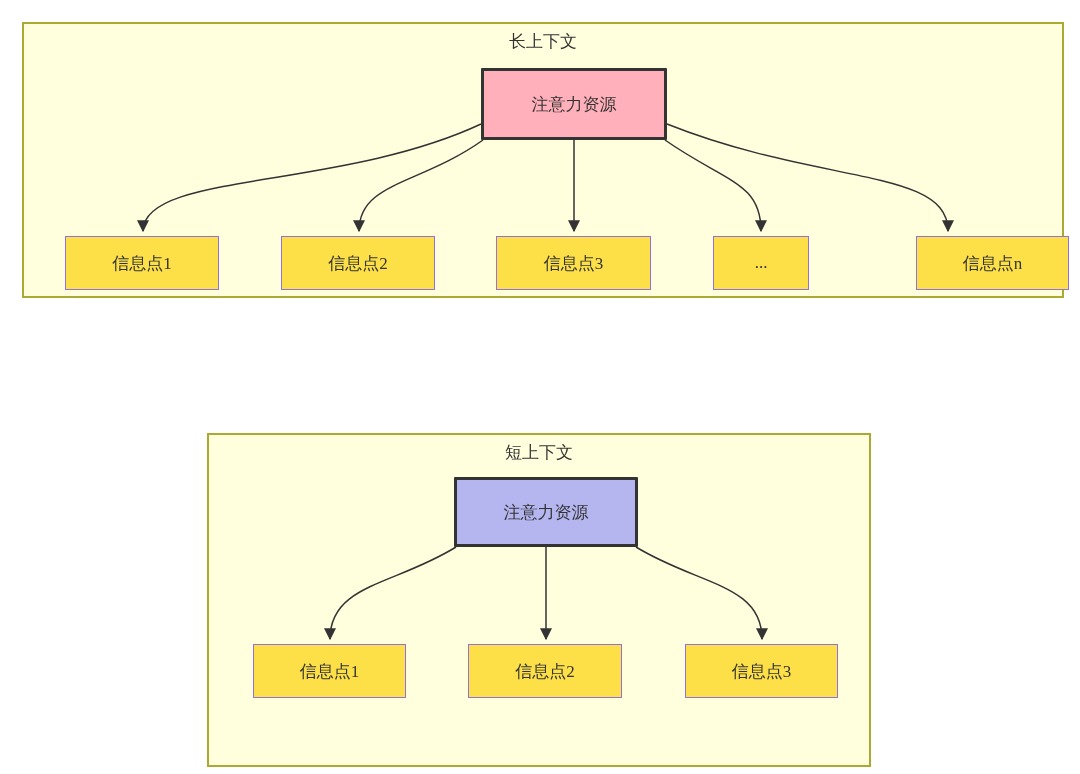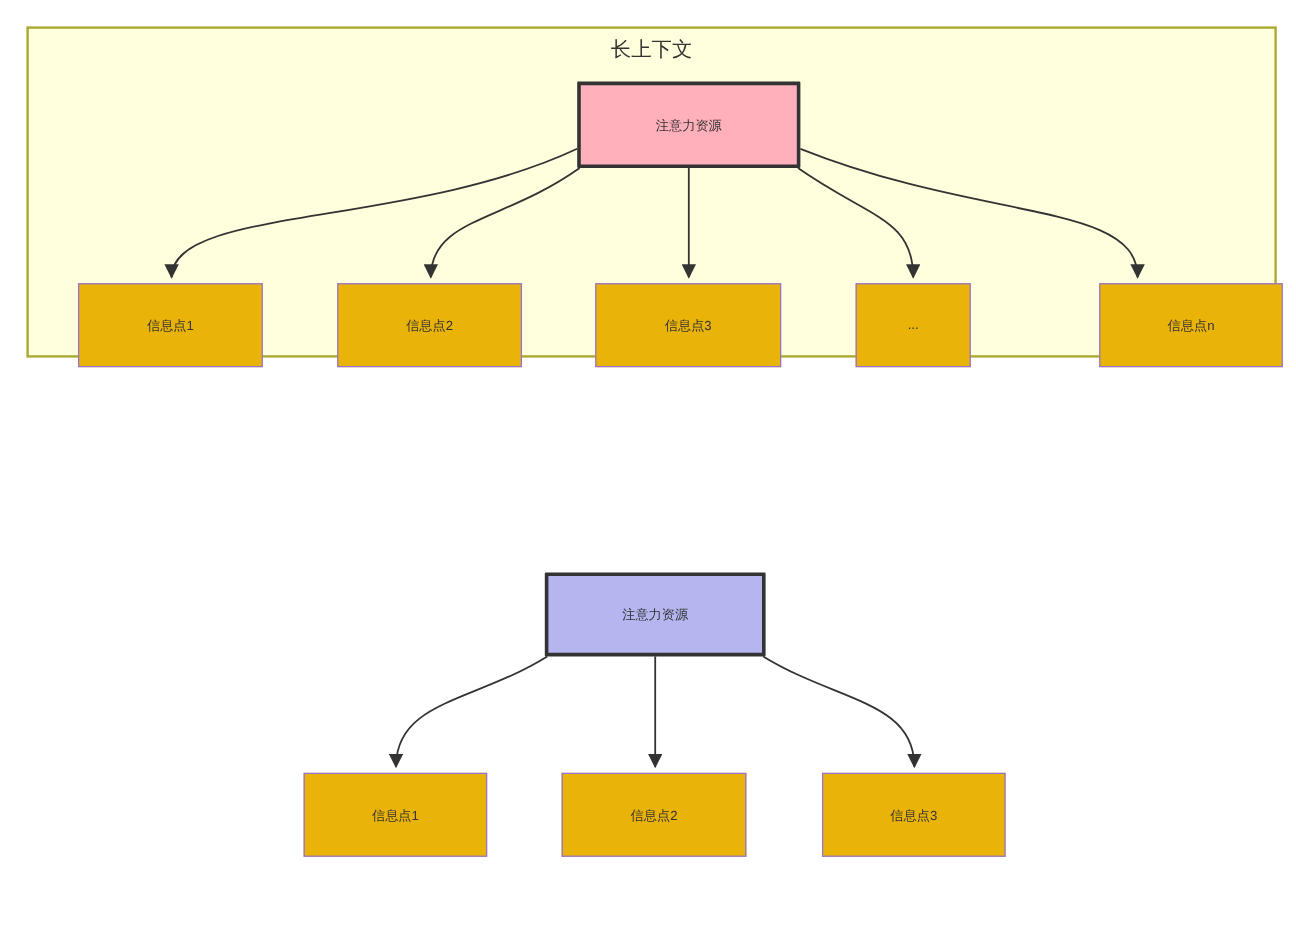--- a/index.html
+++ b/index.html
@@ -30,36 +30,37 @@
     text-align: center;
     font-size: 17px;
     color: #333333;
   }
 
   .node {
     position: absolute;
     display: flex;
     align-items: center;
     justify-content: center;
-    font-size: 11px;
+    font-size: 17px;
     color: #333333;
     text-align: center;
+    font-family: Liberation Serif, serif;
   }
 
   .attention {
     border: 3px solid #333333;
     border-radius: 1px;
   }
   .attention-long  { left: 481px; top: 68px;  width: 186px; height: 72px; background: #ffb0ba; }
   .attention-short { left: 454px; top: 477px; width: 184px; height: 70px; background: #b5b5f0; }
 
   .info {
-    background: #eab308;
+    background: #fde047;
     border: 1.5px solid #9370db;
-    height: 70px;
+    height: 54px;
   }
   .info-l1 { left: 65px;  top: 236px; width: 154px; }
   .info-l2 { left: 281px; top: 236px; width: 154px; }
   .info-l3 { left: 496px; top: 236px; width: 155px; }
   .info-l4 { left: 713px; top: 236px; width: 96px;  }
   .info-l5 { left: 916px; top: 236px; width: 153px; }
 
   .info-s1 { left: 253px; top: 644px; width: 153px; }
   .info-s2 { left: 468px; top: 644px; width: 154px; }
   .info-s3 { left: 685px; top: 644px; width: 153px; }
@@ -78,20 +79,23 @@
 </style>
 </head>
 <body>
 
 <div class="canvas">
 
   <div class="group group-long">
     <div class="group-title">长上下文</div>
   </div>
 
+  <div class="group group-short">
+    <div class="group-title">短上下文</div>
+  </div>
 
   <svg class="edges" viewBox="0 0 1080 774" xmlns="http://www.w3.org/2000/svg">
     <defs>
       <marker id="arrowhead" viewBox="0 0 10 10" refX="9" refY="5" markerWidth="8" markerHeight="8" orient="auto-start-reverse">
         <path d="M0,0 L10,5 L0,10 z" fill="#333333"></path>
       </marker>
     </defs>
 
     <path class="link" d="M 481 124 C 340 190, 143 172, 143 231" marker-end="url(#arrowhead)"></path>
     <path class="link" d="M 483 140 C 420 185, 359 182, 359 231" marker-end="url(#arrowhead)"></path>

